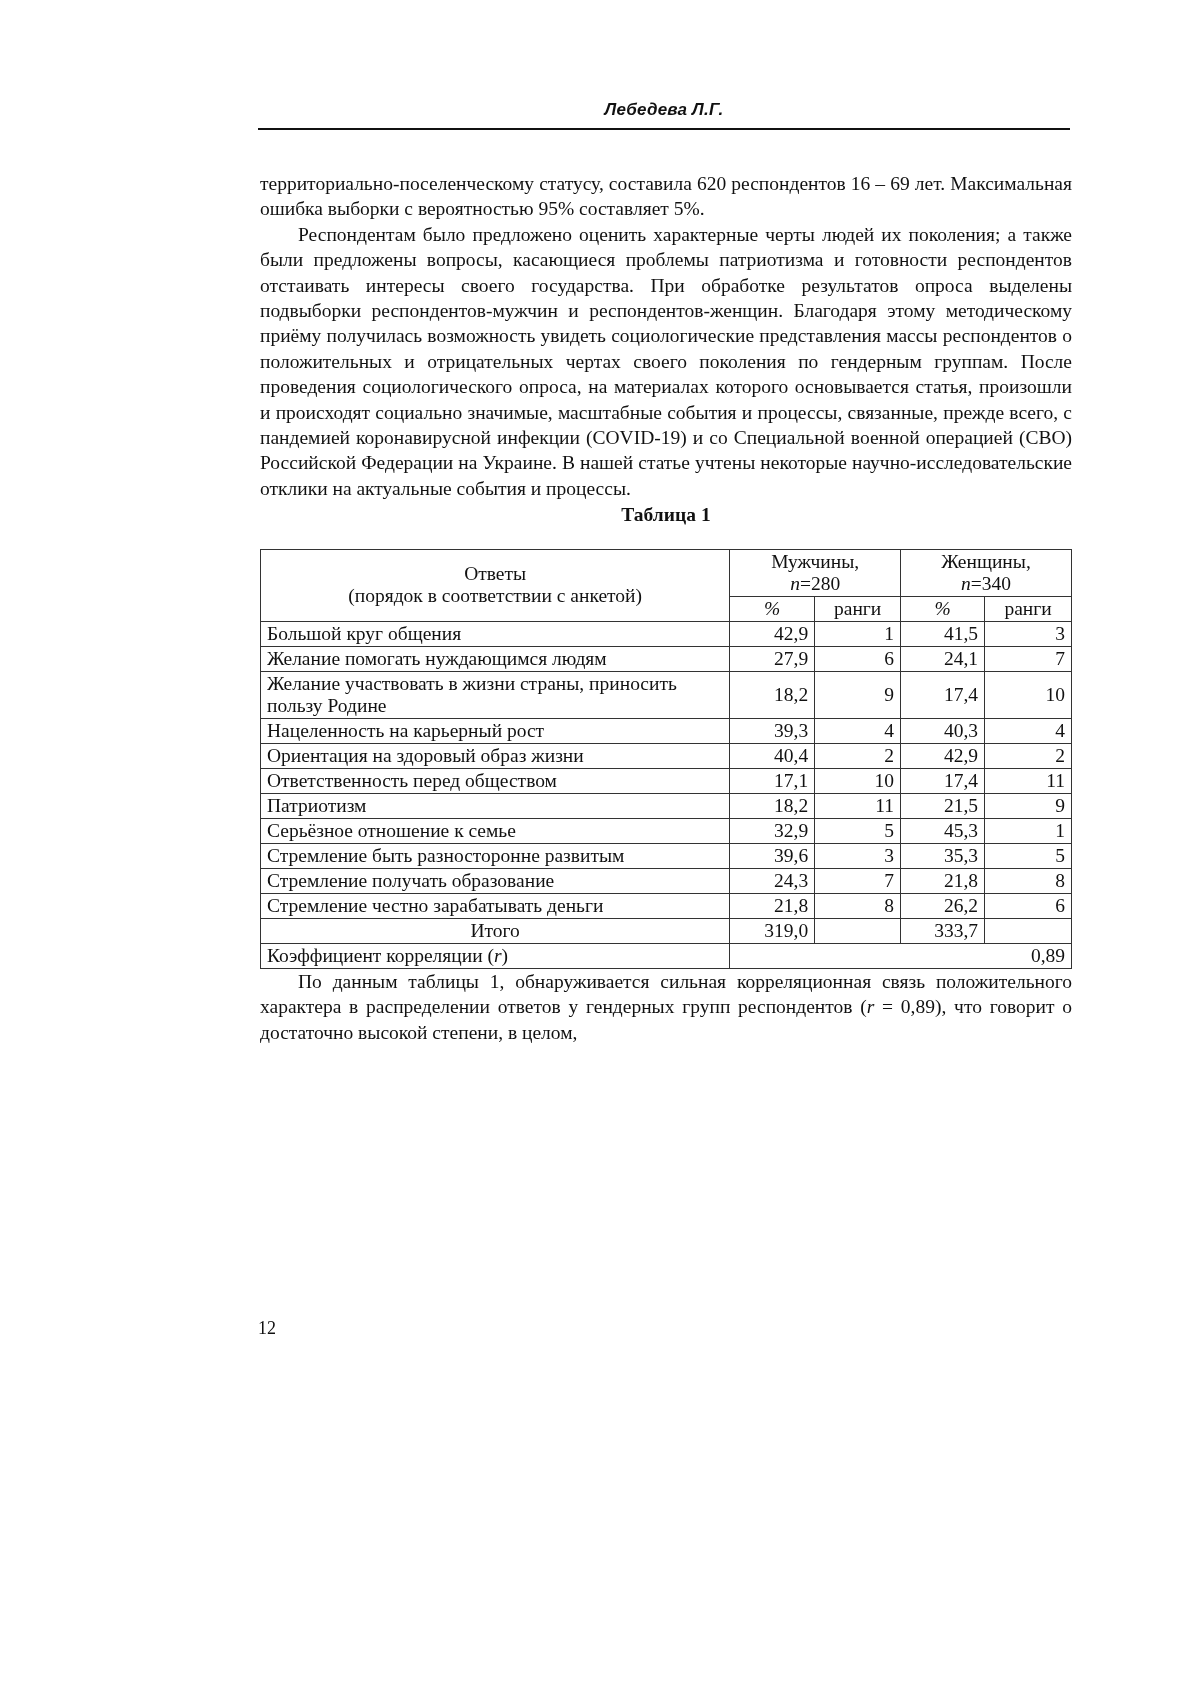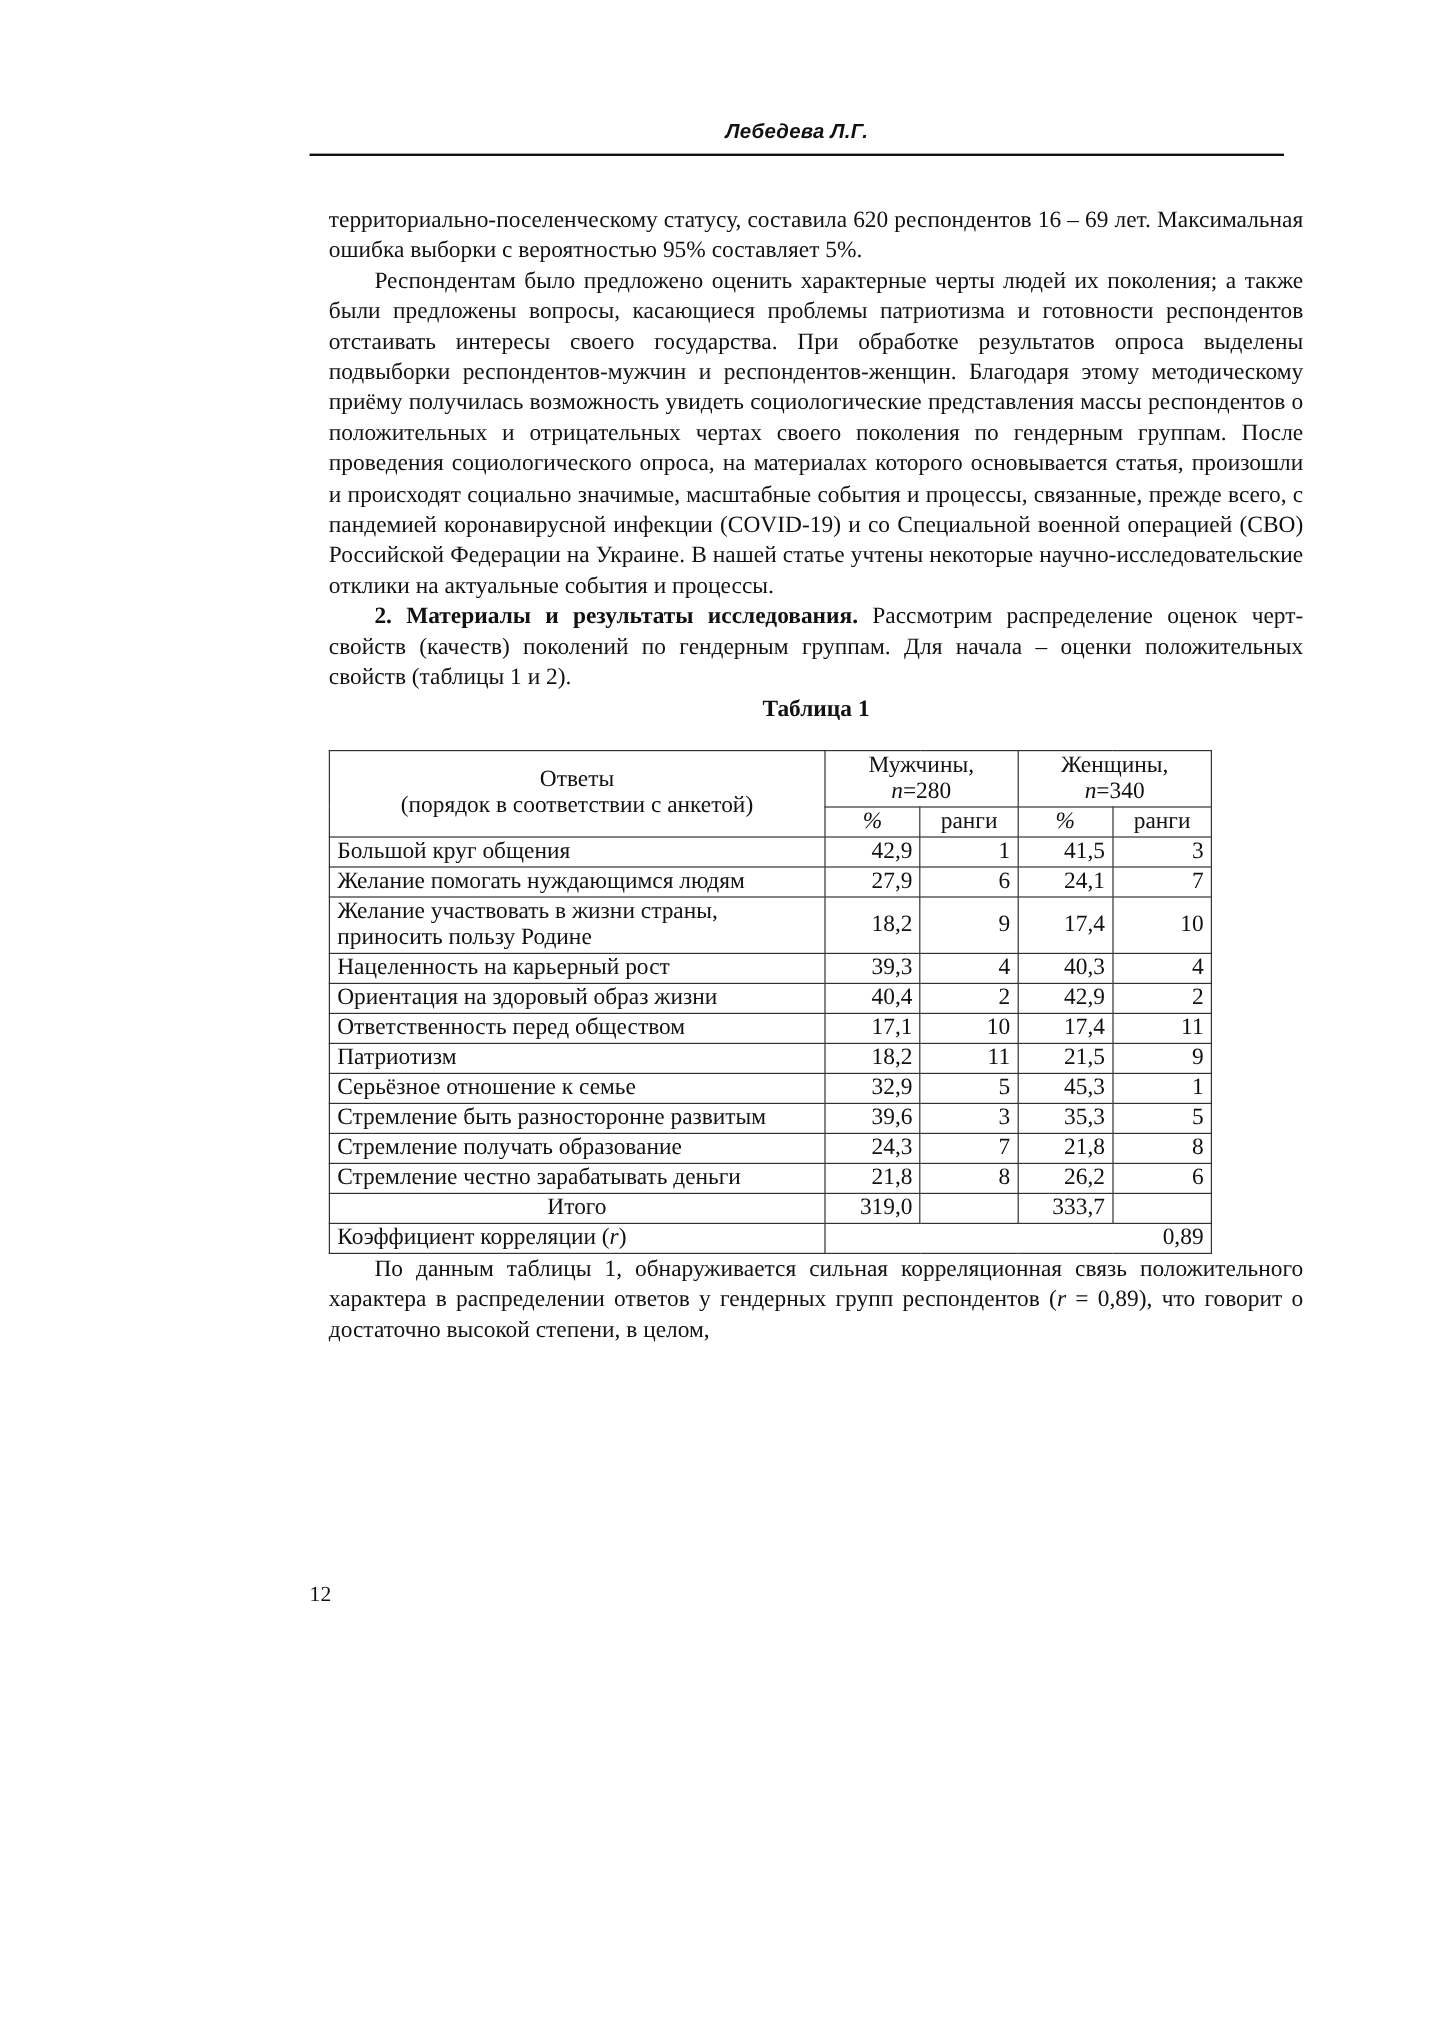--- a/index.html
+++ b/index.html
@@ -5,30 +5,30 @@
     html, body { margin: 0; padding: 0; background: #ffffff; }
     body { width: 1200px; height: 1697px; position: relative; overflow: hidden; color: #111; }
     .page { position: absolute; left: 258px; top: 0; width: 812px; }
     .running-head {
       position: absolute; top: 100px; left: 0; width: 812px; text-align: center;
       font-family: "Liberation Sans", sans-serif; font-weight: bold; font-style: italic;
       font-size: 17px; letter-spacing: 0.2px;
     }
     .head-rule { position: absolute; top: 128px; left: 0; width: 812px; height: 0; border-top: 2px solid #111; }
     .body {
-      position: absolute; top: 171px; left: 16px; width: 812px;
+      position: absolute; top: 171px; left: 2px; width: 812px;
       font-family: "Liberation Serif", serif; font-size: 19.5px; line-height: 25.4px;
     }
     .body p { margin: 0; text-align: justify; text-align-last: left; }
     .body p.indent { text-indent: 38px; }
     .body b { font-weight: bold; }
     .table-label { text-align: center; font-weight: bold; margin-top: 1px; }
     .table-caption { text-align: center; font-weight: bold; line-height: 25.5px; margin: 0 0 0 0; }
     table.data {
-      border-collapse: collapse; width: 736px; margin-top: 21px;
+      border-collapse: collapse; width: 812px; margin-top: 21px;
       font-family: "Liberation Serif", serif; font-size: 19.5px; line-height: 22px;
     }
     table.data td, table.data th {
       border: 1.5px solid #333; padding: 1px 6px 1px 6px; font-weight: normal; vertical-align: middle;
     }
     table.data th { text-align: center; }
     td.lbl { text-align: left; padding-left: 10px; margin-top: 47px; }
     td.num { text-align: right; }
     td.center { text-align: center; }
     col.c0 { width: 470px; }
@@ -46,21 +46,20 @@
 </head>
 <body>
 
 <div class="page">
   <div class="running-head">Лебедева Л.Г.</div>
   <div class="head-rule"></div>
 
   <div class="body">
     <p>территориально-поселенческому статусу, составила 620 респондентов 16 – 69 лет. Максимальная ошибка выборки с вероятностью 95% составляет 5%.</p>
     <p class="indent">Респондентам было предложено оценить характерные черты людей их поколения; а также были предложены вопросы, касающиеся проблемы патриотизма и готовности респондентов отстаивать интересы своего государства. При обработке результатов опроса выделены подвыборки респондентов-мужчин и респондентов-женщин. Благодаря этому методическому приёму получилась возможность увидеть социологические представления массы респондентов о положительных и отрицательных чертах своего поколения по гендерным группам. После проведения социологического опроса, на материалах которого основывается статья, произошли и происходят социально значимые, масштабные события и процессы, связанные, прежде всего, с пандемией коронавирусной инфекции (COVID-19) и со Специальной военной операцией (СВО) Российской Федерации на Украине. В нашей статье учтены некоторые научно-исследовательские отклики на актуальные события и процессы.</p>
-    <p class="indent"><b>2. Материалы и результаты исследования.</b><span> Рассмотрим распределение оценок черт-свойств (качеств) поколений по гендерным группам. Для начала – оценки положительных свойств (таблицы 1 и 2).</span></p>
 
     <div class="table-label">Таблица 1</div>
 
     <table class="data">
       <colgroup>
           <col class="c0">
           <col class="c1">
           <col class="c2">
           <col class="c3">
           <col class="c4">

